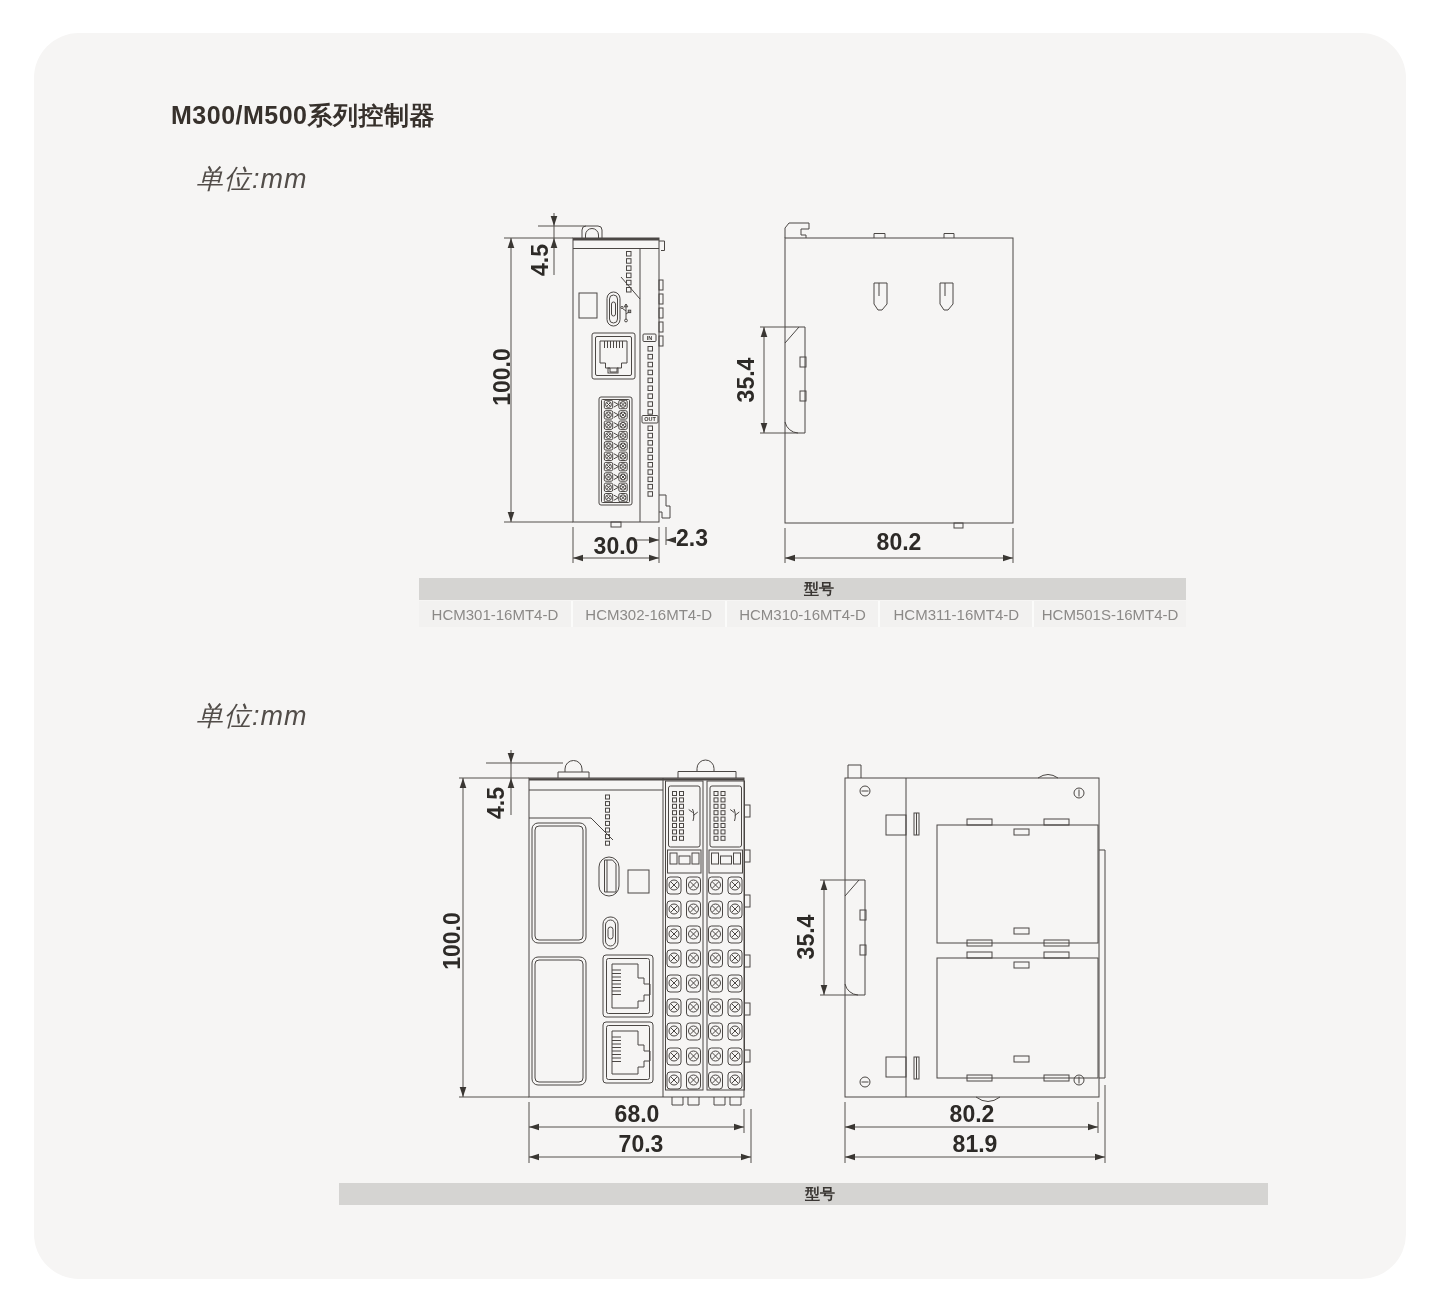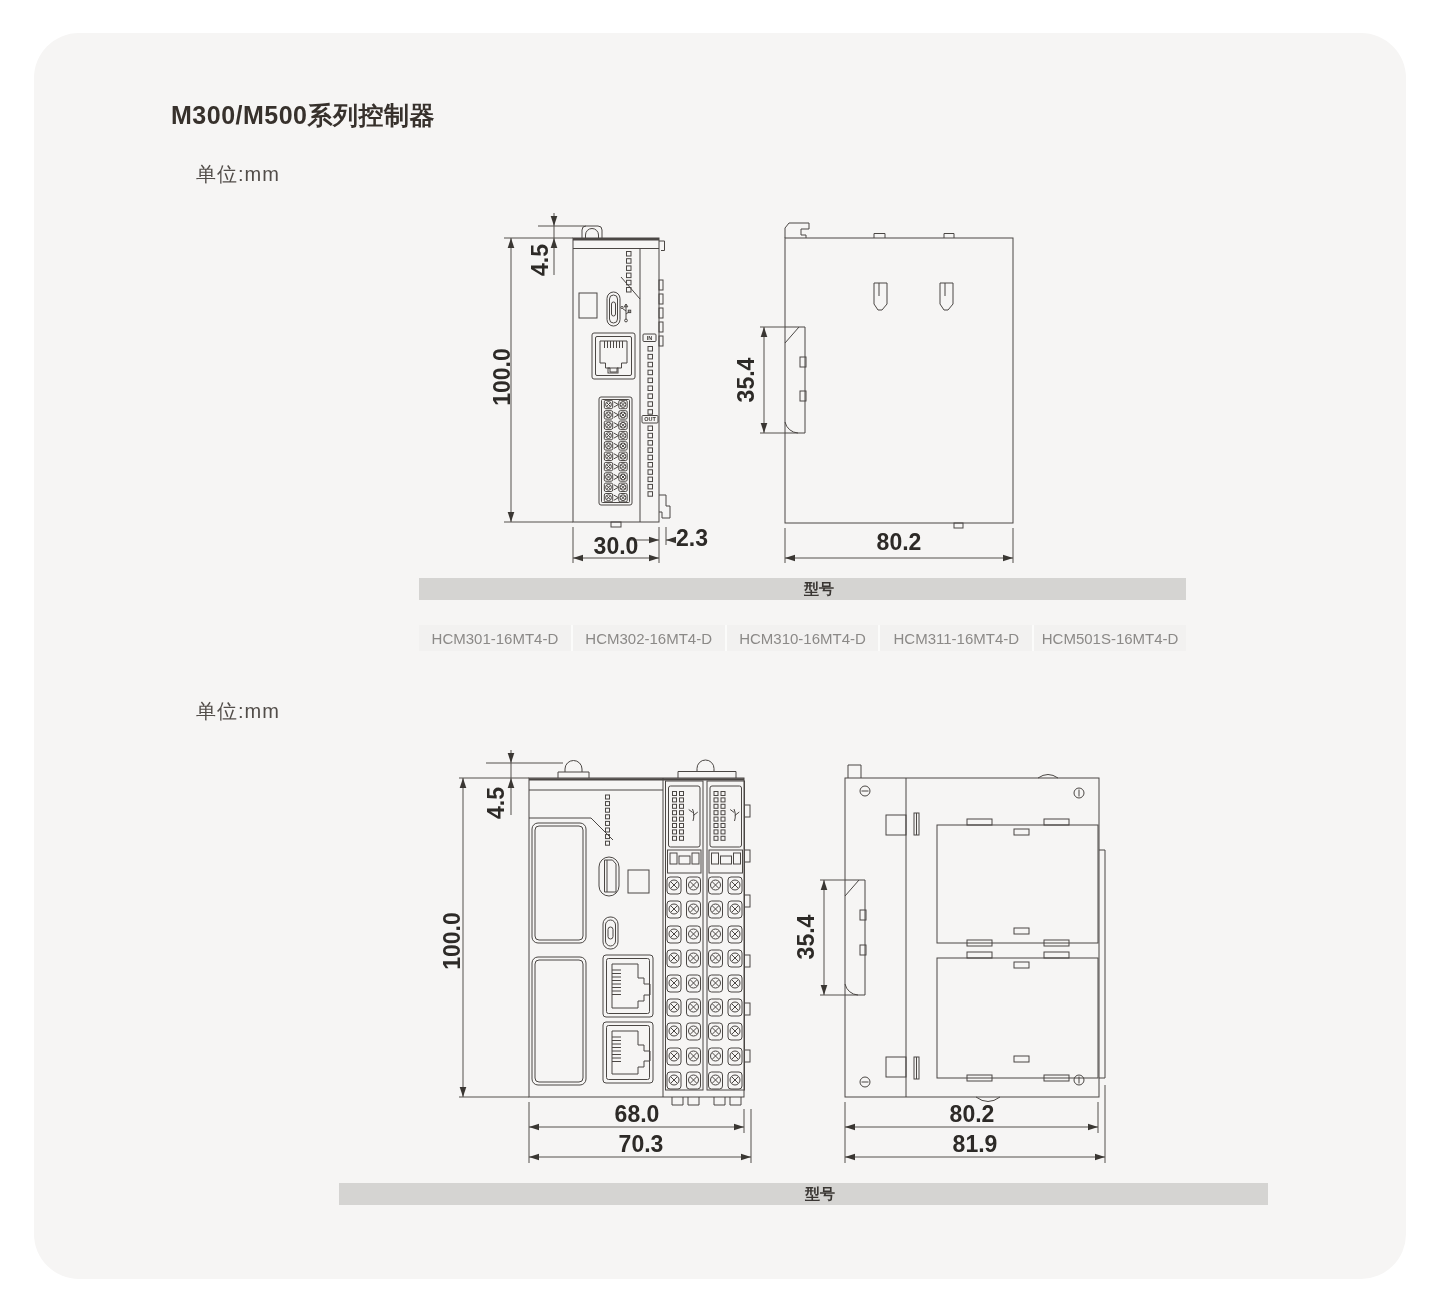--- a/index.html
+++ b/index.html
@@ -2,37 +2,37 @@
 <html><head>
 <meta charset="utf-8">
 <style>
   html,body{margin:0;padding:0;}
   body{width:1440px;height:1309px;background:#ffffff;position:relative;
        font-family:"Liberation Sans",sans-serif;overflow:hidden;}
   .card{position:absolute;left:34px;top:33px;width:1372px;height:1246px;
         background:#f6f5f4;border-radius:45px;}
   .page-title{position:absolute;left:137px;top:66px;font-size:25px;font-weight:bold;
         color:#37312c;letter-spacing:.5px;}
-  .unit-label{position:absolute;font-size:20px;color:#524d49;letter-spacing:1px;}
+  .unit-label{position:absolute;font-size:27px;color:#524d49;letter-spacing:1px;font-style:italic;}
   .unit-1{left:162px;top:128px;}
   .unit-2{left:162px;top:665px;}
   svg{position:absolute;overflow:visible;}
   svg .ln{stroke:#4b4744;fill:none;stroke-width:1;}
   svg .lnT{stroke:#4b4744;fill:none;stroke-width:2.4;}
   svg .dim{stroke:#55514d;fill:none;stroke-width:1;}
   svg .dimtxt{fill:#2d2a27;font-family:"Liberation Sans",sans-serif;
         font-weight:bold;font-size:23px;}
   svg .tinytxt{fill:#3a3733;font-family:"Liberation Sans",sans-serif;
         font-weight:bold;font-size:5.5px;}
   .spec-table{position:absolute;}
   .spec-header{height:22px;background:#d5d4d2;display:flex;align-items:center;
         justify-content:center;font-size:15px;font-weight:bold;color:#3a3633;padding-left:33px;}
   .spec-row{display:flex;margin-top:1px;}
   .spec-cell{flex:1;height:26px;background:#f2f1f0;display:flex;align-items:center;
-        justify-content:center;font-size:15px;color:#8b8987;white-space:nowrap;margin-top:24px;}
+        justify-content:center;font-size:15px;color:#8b8987;white-space:nowrap;}
   .spec-cell + .spec-cell{border-left:2px solid #fbfbfa;text-align:center;}
 </style>
 </head>
 <body>
 
 <div class="card">
 
   <div class="page-title">M300/M500系列控制器</div>
   <div class="unit-label unit-1">单位:mm</div>
   <div class="unit-label unit-2">单位:mm</div>

